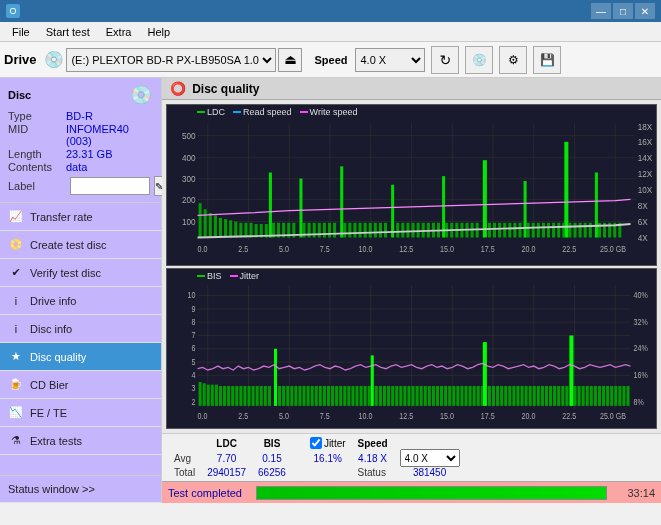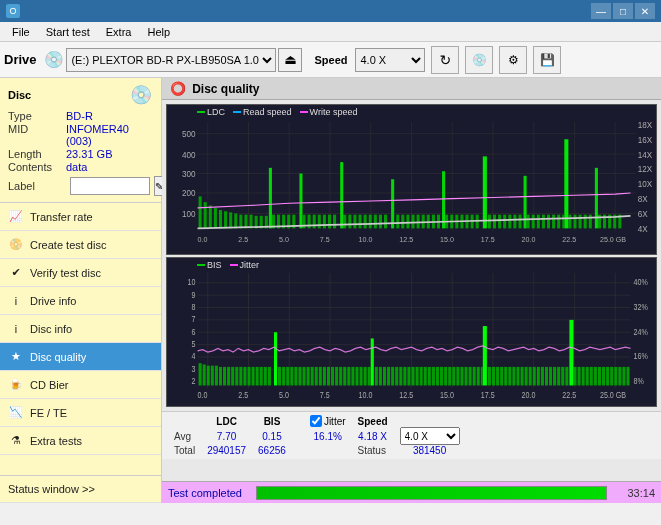--- a/index.html
+++ b/index.html
@@ -22,21 +22,21 @@
     .drive-select { width: 210px; height: 24px; font-size: 11px; border: 1px solid #999; }
     .eject-btn { width: 24px; height: 24px; background: #f0f0f0; border: 1px solid #999; cursor: pointer; display: flex; align-items: center; justify-content: center; }
     .speed-label { font-size: 11px; font-weight: bold; margin-left: 8px; margin-right: 4px; }
     .speed-select { width: 70px; height: 24px; font-size: 11px; border: 1px solid #999; }
     .toolbar-icon-btn { width: 28px; height: 28px; background: #f0f0f0; border: 1px solid #aaa; cursor: pointer; display: flex; align-items: center; justify-content: center; margin-left: 2px; }
     
     
     .main { display: flex; height: calc(525px - 22px - 20px - 36px - 22px); }
     
     
-    .sidebar { width: 162px; background: #fef9c3; border-right: 1px solid #ccc; padding: 0; display: flex; flex-direction: column; }
+    .sidebar { width: 162px; background: #c4b5fd; border-right: 1px solid #ccc; padding: 0; display: flex; flex-direction: column; }
     .disc-panel { padding: 6px 8px; border-bottom: 1px solid #ccc; }
     .disc-header { display: flex; align-items: center; justify-content: space-between; margin-bottom: 4px; }
     .disc-title { font-weight: bold; font-size: 11px; }
     .disc-row { display: flex; font-size: 11px; margin-bottom: 1px; }
     .disc-key { color: #333; width: 58px; flex-shrink: 0; }
     .disc-val { color: #0000cc; }
     .disc-val.data { color: #0000cc; }
     .label-row { display: flex; align-items: center; gap: 4px; margin-top: 3px; }
     .label-input { width: 80px; height: 18px; border: 1px solid #999; font-size: 11px; padding: 0 2px; }
     .label-btn { width: 20px; height: 20px; background: #f0f0f0; border: 1px solid #999; cursor: pointer; font-size: 10px; }
@@ -69,21 +69,21 @@
     .stats-table { font-size: 10px; border-collapse: collapse; }
     .stats-table td { padding: 0 6px; white-space: nowrap; }
     .stats-table .col-header { font-weight: bold; text-align: center; }
     .stats-table .val-blue { color: #0000cc; text-align: center; }
     .stats-table .row-label { color: #333; }
     
     .start-btns { display: flex; flex-direction: column; gap: 2px; margin-left: auto; }
     .start-btn { width: 68px; height: 20px; font-size: 10px; background: #e0e0e0; border: 1px solid #999; cursor: pointer; }
     
     
-    .progress-bar-container { background: #f0abfc; height: 22px; border-top: 1px solid #aaa; display: flex; align-items: center; padding: 0 6px; gap: 8px; margin-top: 22px; }
+    .progress-bar-container { background: #fca5a5; height: 22px; border-top: 1px solid #aaa; display: flex; align-items: center; padding: 0 6px; gap: 8px; }
     .progress-bar-outer { flex: 1; height: 14px; background: #c0c0c0; border: 1px solid #888; position: relative; overflow: hidden; }
     .progress-bar-inner { height: 100%; background: linear-gradient(to right, #00c000, #00dd00); position: absolute; left: 0; top: 0; }
     .progress-label { font-size: 10px; color: #333; position: absolute; width: 100%; text-align: center; top: 16px; line-height: 14px; }
     .time-display { font-size: 11px; color: #333; min-width: 40px; text-align: right; }
     .status-text { font-size: 11px; color: #0000aa; min-width: 80px; }
   </style>
 </head>
 <body>
 
 <div class="title-bar">

